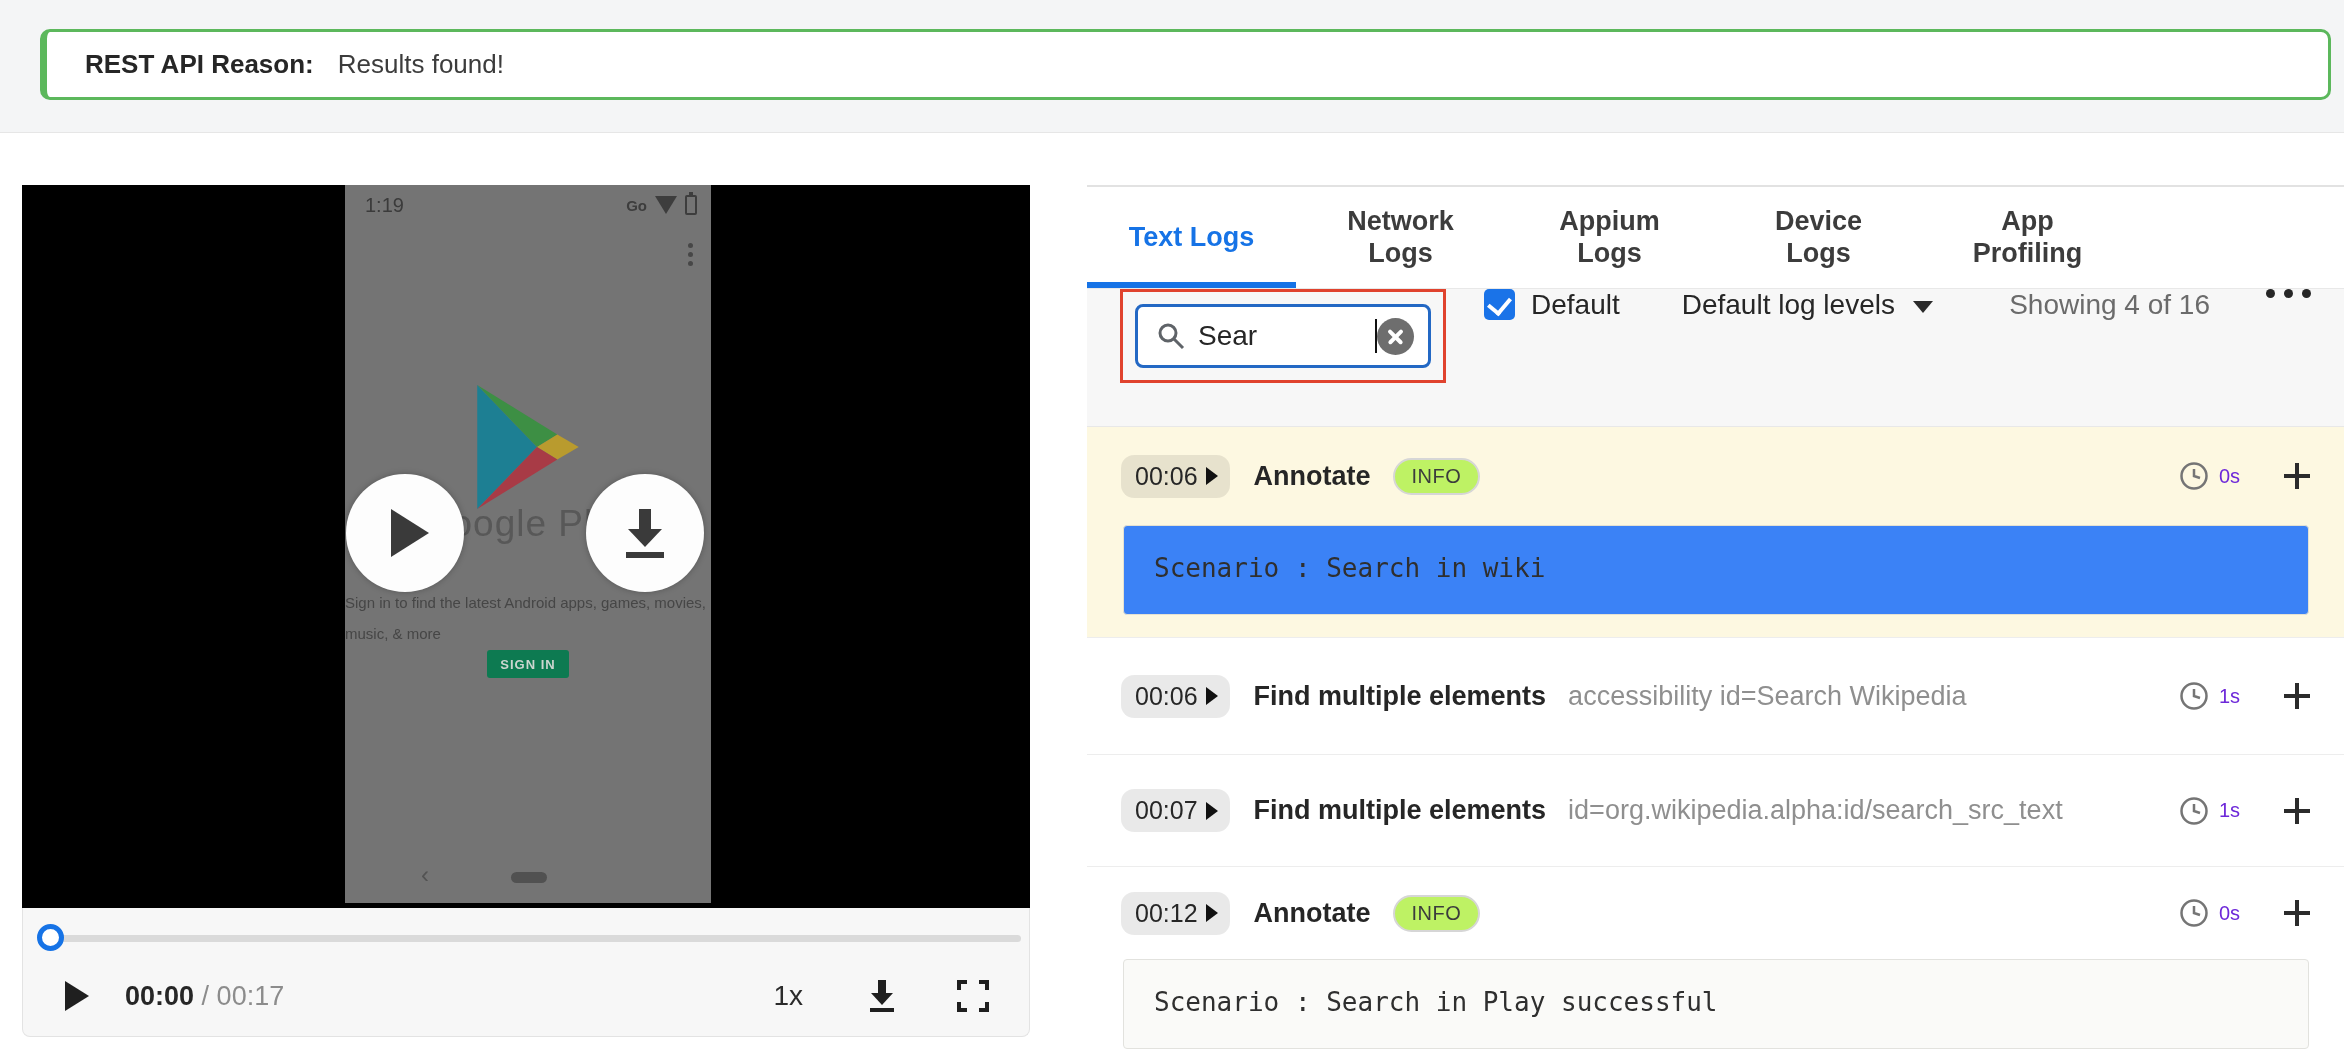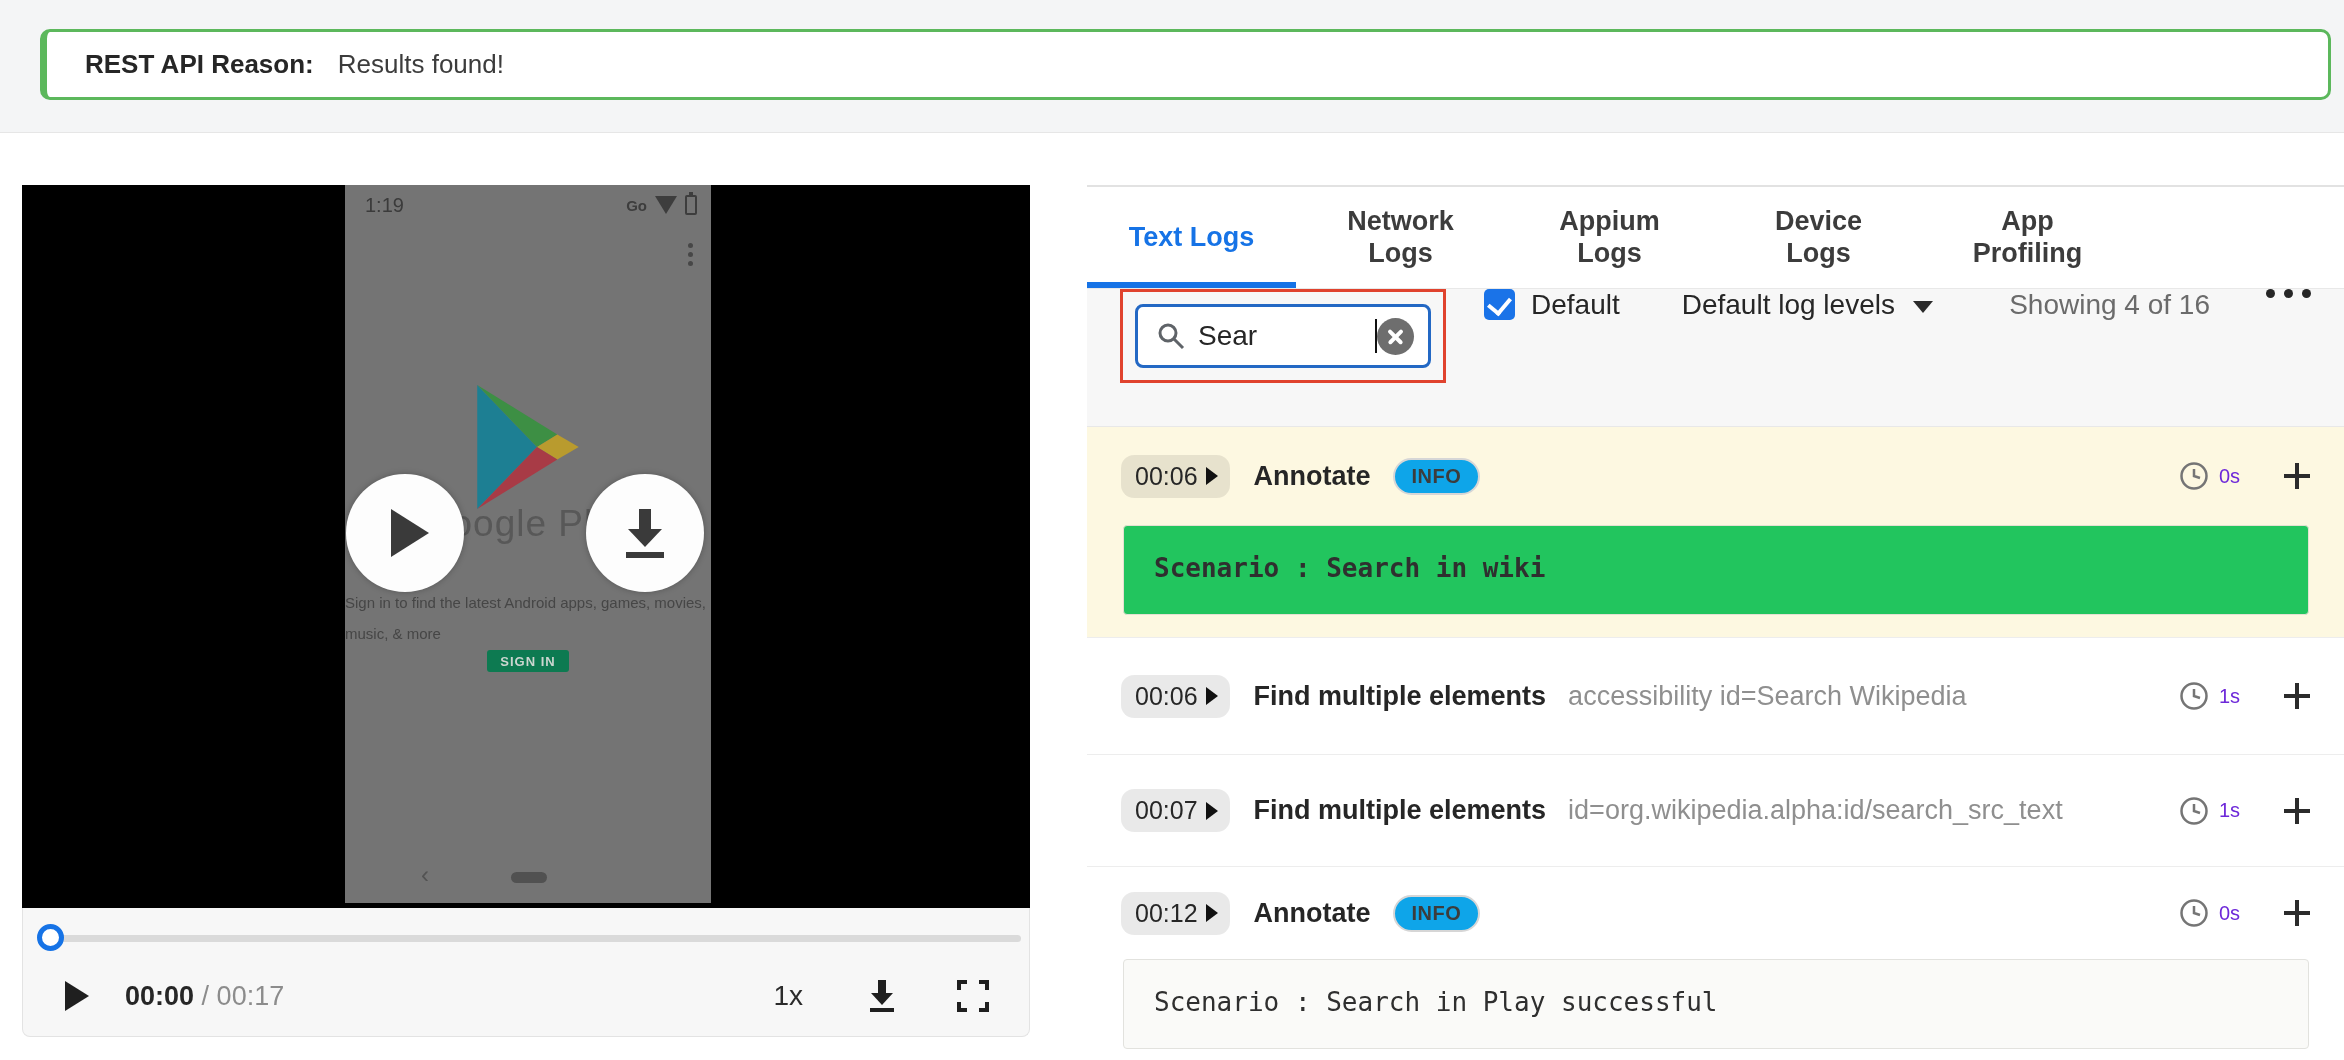--- a/index.html
+++ b/index.html
@@ -27,21 +27,21 @@
   .battery { width:12px; height:20px; border:2px solid #3d3d3d; border-radius:2px; position:relative; }
   .battery:before { content:""; position:absolute; left:2px; top:-5px; width:4px; height:3px; background:#3d3d3d; }
   .kebab { position:absolute; right:18px; top:58px; color:#474747; font-size:26px; line-height:10px;
            letter-spacing:0; display:flex; flex-direction:column; gap:4px; }
   .kebab i { width:5px; height:5px; border-radius:50%; background:#474747; }
   .play-logo { position:absolute; left:125px; top:200px; }
   .play-wordmark { position:absolute; left:0; top:318px; width:100%; text-align:center;
                    font-size:37px; color:#585858; font-weight:500; letter-spacing:1px; }
   .phone-caption { position:absolute; left:0; width:100%; font-size:15px; color:#464646; }
   .cap1 { top:409px; } .cap2 { top:432px;margin-top:8px; }
-  .signin-btn { position:absolute; left:142px; top:465px; width:82px; height:22px; background:#0d7a51;
+  .signin-btn { position:absolute; left:142px; top:465px; width:82px; height:28px; background:#0d7a51;
                 border-radius:3px; color:#ccd6d0; font-size:13px; font-weight:bold; letter-spacing:1px;
                 display:flex; align-items:center; justify-content:center; }
   .nav-back { position:absolute; left:76px; bottom:14px; color:#535353; font-size:24px; }
   .nav-pill { position:absolute; left:166px; bottom:20px; width:36px; height:11px; border-radius:6px; background:#515151; }
   .overlay-circle { position:absolute; width:118px; height:118px; border-radius:50%; background:#fdfdfd;
                     display:flex; align-items:center; justify-content:center; box-shadow:0 0 6px rgba(0,0,0,0.25); }
   .circ-play { left:324px; top:289px; }
   .circ-dl   { left:564px; top:289px; }
   .big-play-tri { width:0; height:0; border-top:24px solid transparent; border-bottom:24px solid transparent;
                   border-left:38px solid #3a3a3a; margin-left:10px; }
@@ -99,33 +99,33 @@
   .log-row { padding:0 34px; border-bottom:1px solid #ededed; background:#fff; }
   .log-row.highlight { background:#fdf8e1; }
   .row-head { display:flex; align-items:center; }
   .h-tall { height:98px; } .h-mid { height:116px; } .h-mid2 { height:111px; } .h-last { height:92px; }
   .ts-chip { display:flex; align-items:center; background:rgba(0,0,0,0.085); border-radius:13px;
              padding:7px 12px 7px 14px; cursor:pointer; }
   .ts-text { font-size:25px; color:#262626; font-weight:500; }
   .ts-tri { width:0; height:0; border-top:9px solid transparent; border-bottom:9px solid transparent;
             border-left:12px solid #111; margin-left:8px; }
   .row-title { font-size:27px; font-weight:600; color:#262626; margin-left:24px; }
-  .info-badge { margin-left:22px; border:2px solid #d6d6d6; border-radius:999px; background:#0ea5e9;
-                font-size:20px; font-weight:700; color:#3c3c3c; letter-spacing:0.5px; padding:5px 17px; }
+  .info-badge { margin-left:22px; border:2px solid #d6d6d6; border-radius:999px; background:#bef264;
+                font-size:20px; font-weight:400; color:#3c3c3c; letter-spacing:0.5px; padding:5px 17px; }
   .row-detail { font-size:27px; color:#8f8f8f; margin-left:22px; white-space:nowrap; overflow:hidden; }
   .row-right { margin-left:auto; display:flex; align-items:center; }
   .clock-svg { flex:none; }
   .dur-text { font-size:20px; color:#6d28d9; margin-left:10px; }
   .plus { position:relative; width:26px; height:26px; margin-left:44px; cursor:pointer; }
   .plus:before { content:""; position:absolute; left:0; top:11px; width:26px; height:4px; background:#2b2b2b; }
   .plus:after  { content:""; position:absolute; left:11px; top:0; width:4px; height:26px; background:#2b2b2b; }
   .code-box { margin:0 0 22px 2px; width:1186px; height:90px; background:#fafaf8; border:1px solid #e2e2de;
               border-radius:4px; padding:27px 0 0 30px;
               font-family:"DejaVu Sans Mono", monospace; font-size:26px; color:#2f2f2f; }
-  .log-row.highlight .code-box { background:#22c55e; border-color:#e4e1d2;font-weight:bold; }
+  .log-row.highlight .code-box { background:#3b82f6; border-color:#e4e1d2; }
   .h-last + .code-box { margin-bottom:0; }
 </style>
 </head>
 <body>
 
 <div class="abs top-strip"></div>
 <div class="abs banner">
   <span class="banner-label">REST API Reason:</span>
   <span class="banner-msg">Results found!</span>
 </div>

